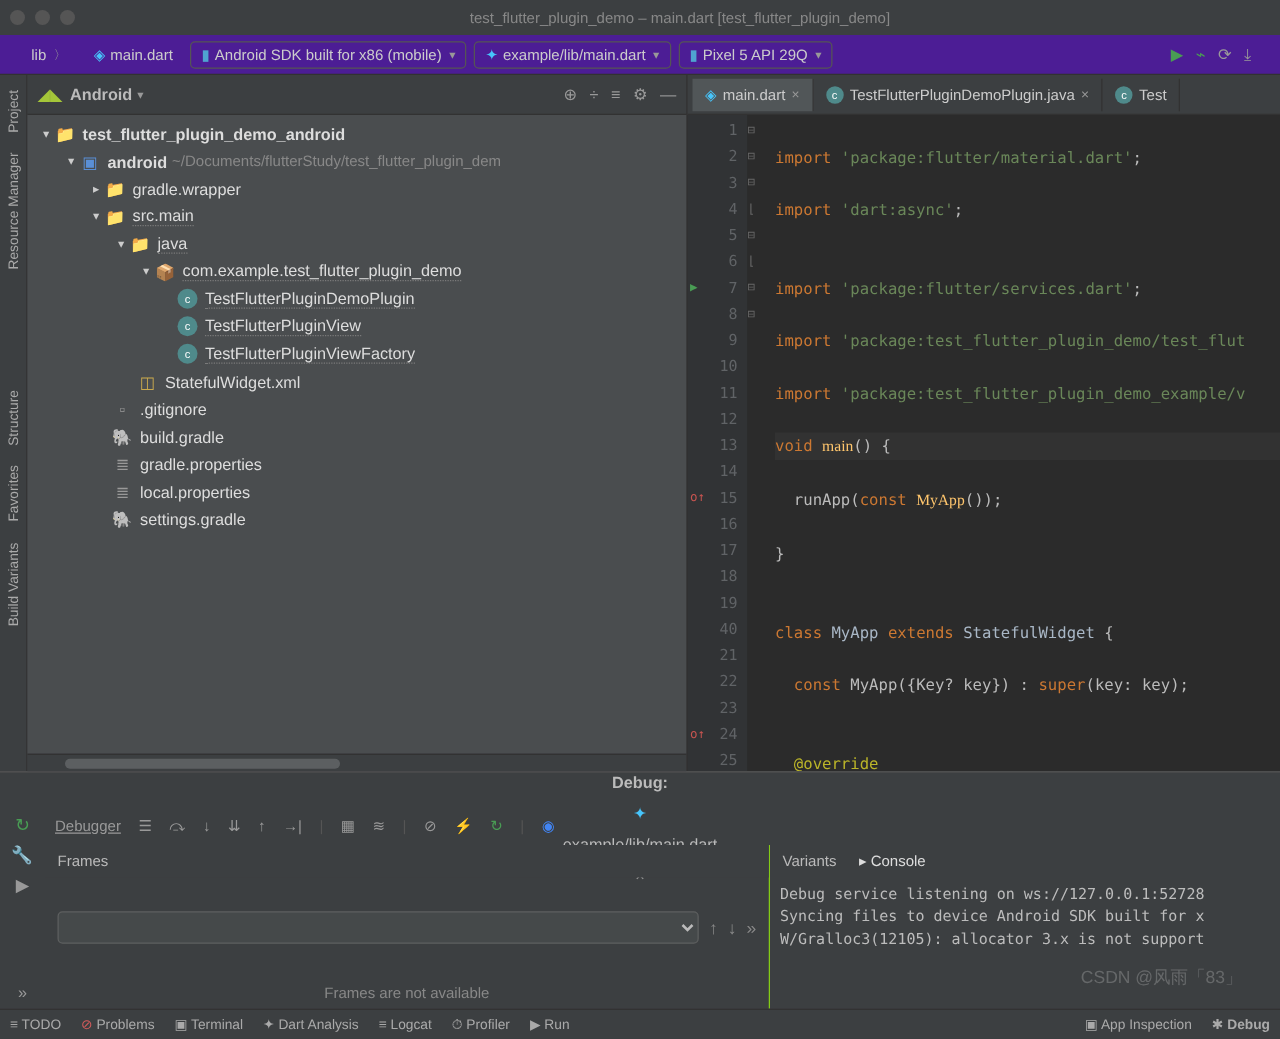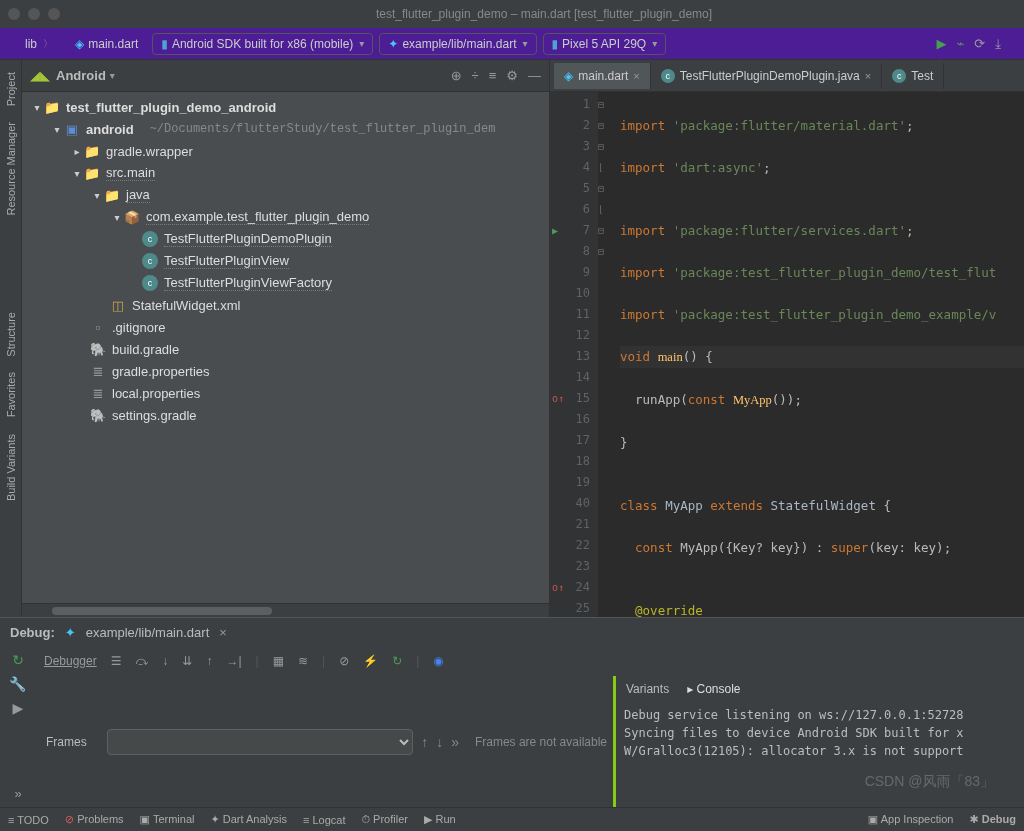--- a/index.html
+++ b/index.html
@@ -103,21 +103,21 @@
   color: #ccc;
 }
 .tree-row .caret { width: 14px; text-align: center; color: #ccc; font-size: 10px; }
 .tree-row .icon { width: 16px; height: 16px; margin-right: 6px; display: inline-flex; align-items: center; justify-content: center; }
 .folder-icon { color: #b1a060; }
 .folder-blue { color: #5a8fd6; }
 .class-icon { background: #4f8a8b; color: #fff; border-radius: 50%; width: 14px; height: 14px; font-size: 9px; }
 .file-icon { color: #999; }
 .tree-row .name { color: #ddd; }
 .tree-row .name.underline { border-bottom: 1px dotted #7a7a7a; }
-.tree-row .path { color: #888; margin-left: 16px; font-size: 12px; font-family: Liberation Mono, monospace; }
+.tree-row .path { color: #888; margin-left: 4px; font-size: 12px; }
 
 .scrollbar-h {
   height: 14px;
   background: #3c3f41;
   border-top: 1px solid #323232;
   position: relative;
 }
 .scrollbar-h .thumb {
   position: absolute;
   left: 30px;
@@ -204,20 +204,21 @@
   border-top: 1px solid #555;
   display: flex;
   flex-direction: column;
 }
 .debug-header {
   height: 28px;
   display: flex;
   align-items: center;
   padding: 0 10px;
   gap: 10px;
+  flex-direction: column;
 }
 .debug-header .flutter { color: #47c5fb; }
 .debug-body {
   flex: 1;
   display: flex;
 }
 .debug-left-rail {
   width: 36px;
   display: flex;
   flex-direction: column;
@@ -236,24 +237,23 @@
   padding: 0 8px;
   gap: 14px;
   color: #999;
   font-size: 12px;
 }
 .debug-toolbar .lightning { color: #f4af3d; }
 .debug-toolbar .reload { color: #499c54; }
 .debug-content { flex: 1; display: flex; }
 .frames-panel {
   width: 580px;
-  border-right: 3px solid #84cc16;
-  display: flex;
-  flex-direction: row;
-  align-items: center;
+  border-right: 1px solid #84cc16;
+  display: flex;
+  flex-direction: column;
 }
 .frames-header {
   height: 26px;
   display: flex;
   align-items: center;
   padding: 0 10px;
   background: #3c3f41;
   color: #bbb;
   font-size: 12px;
 }

